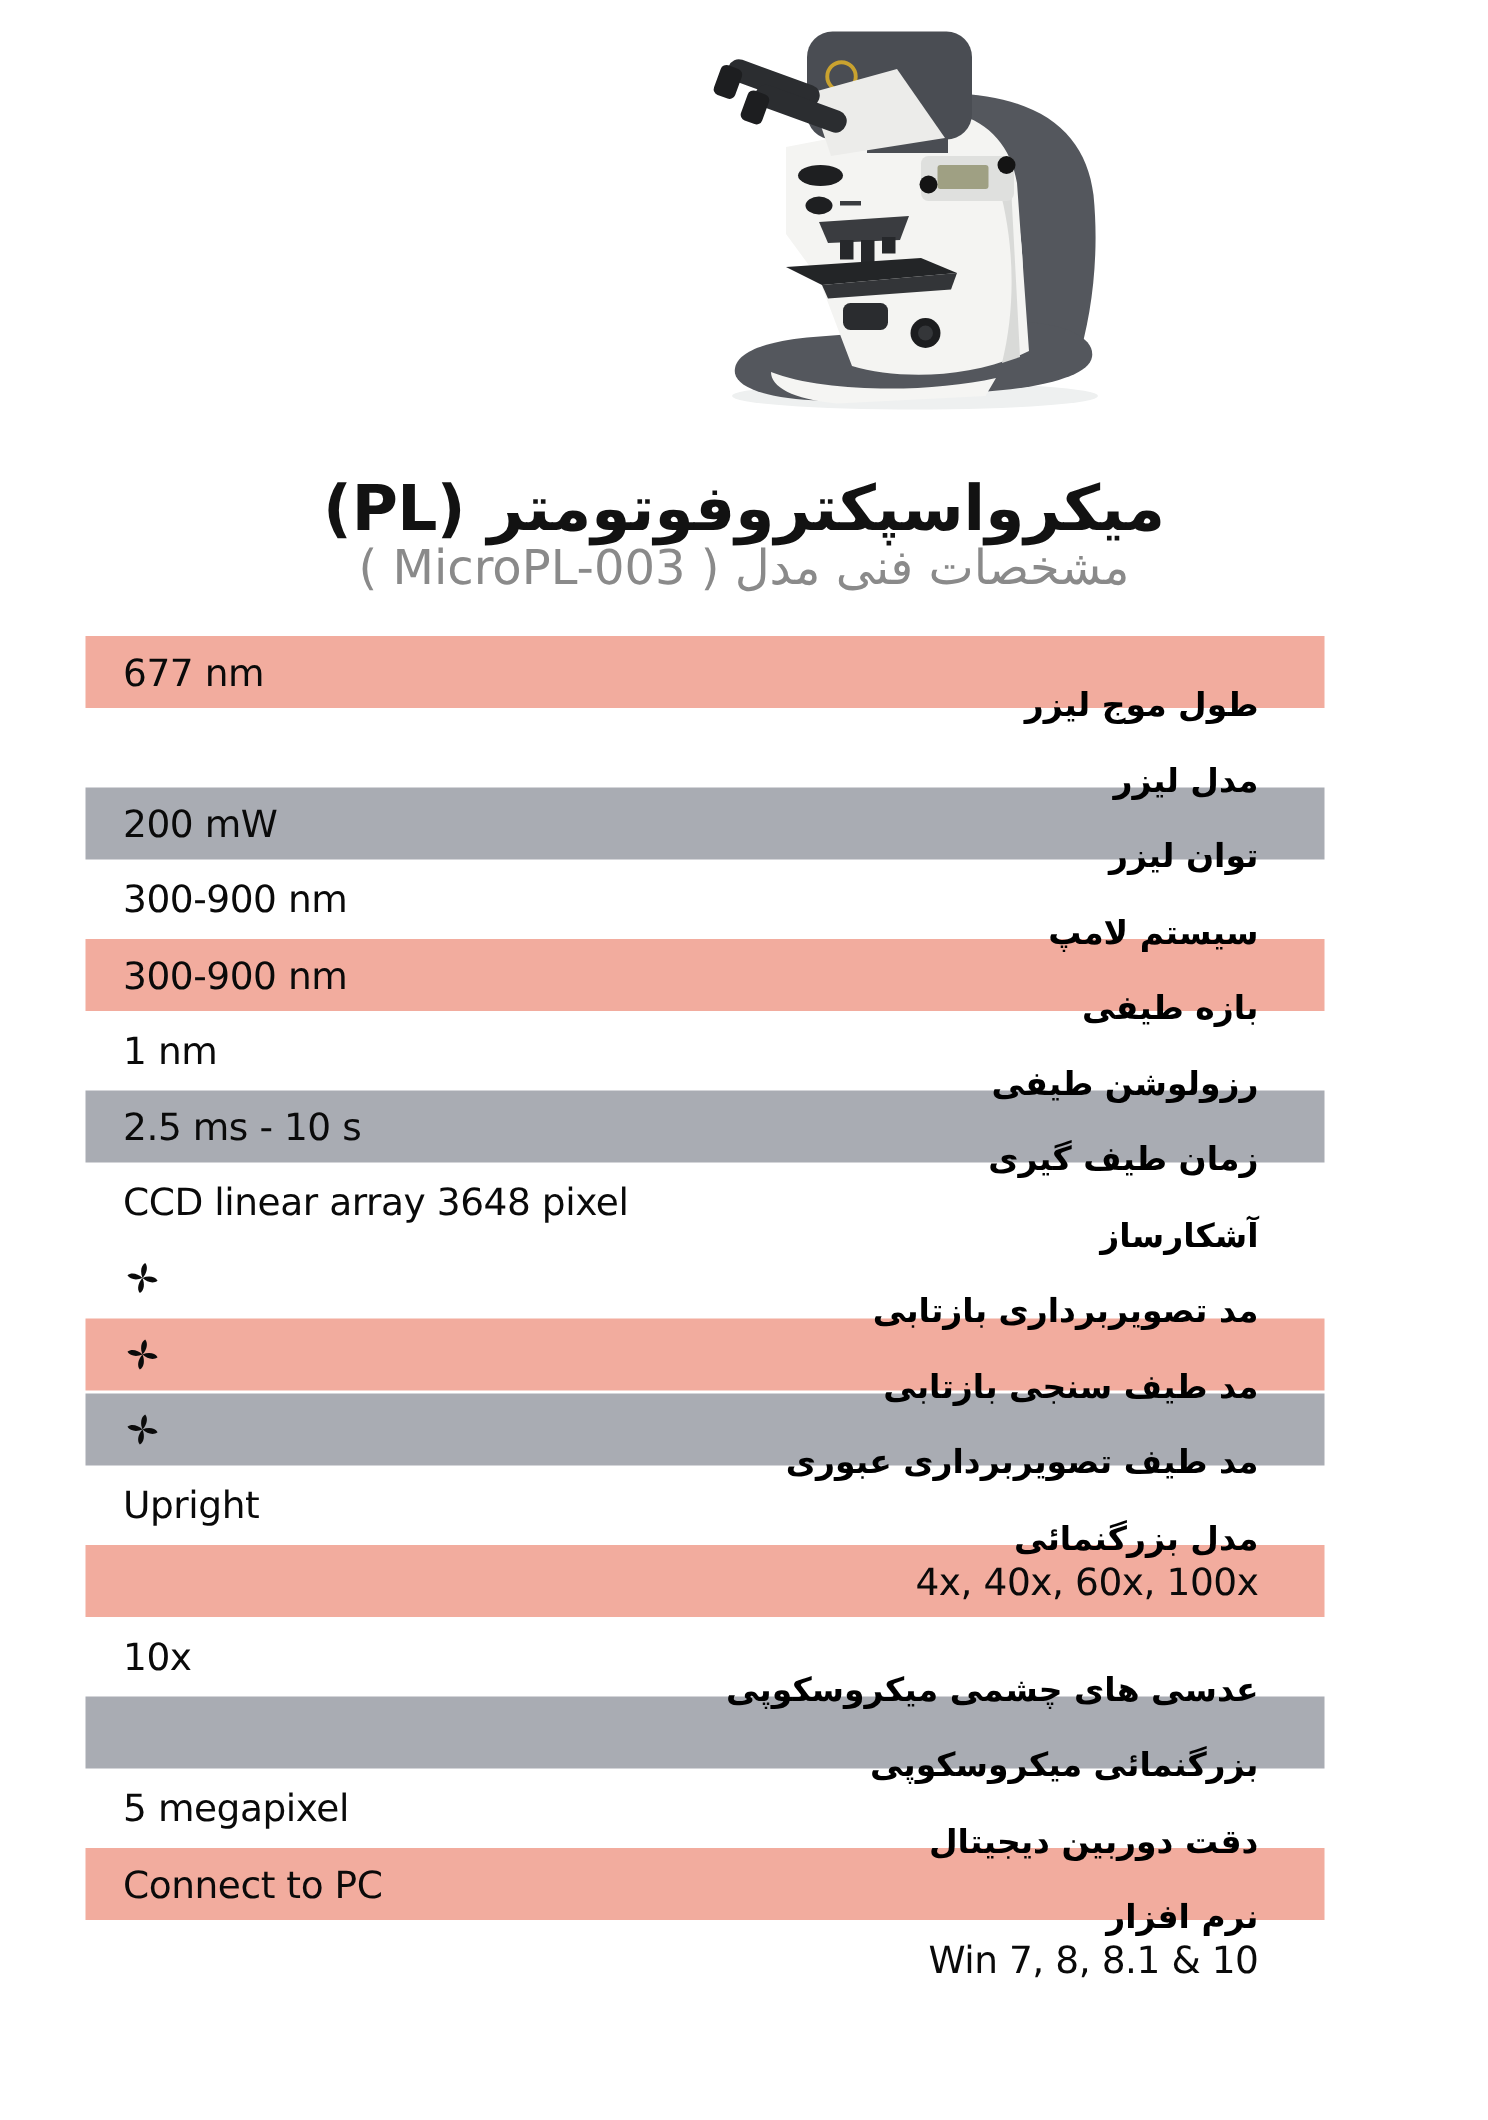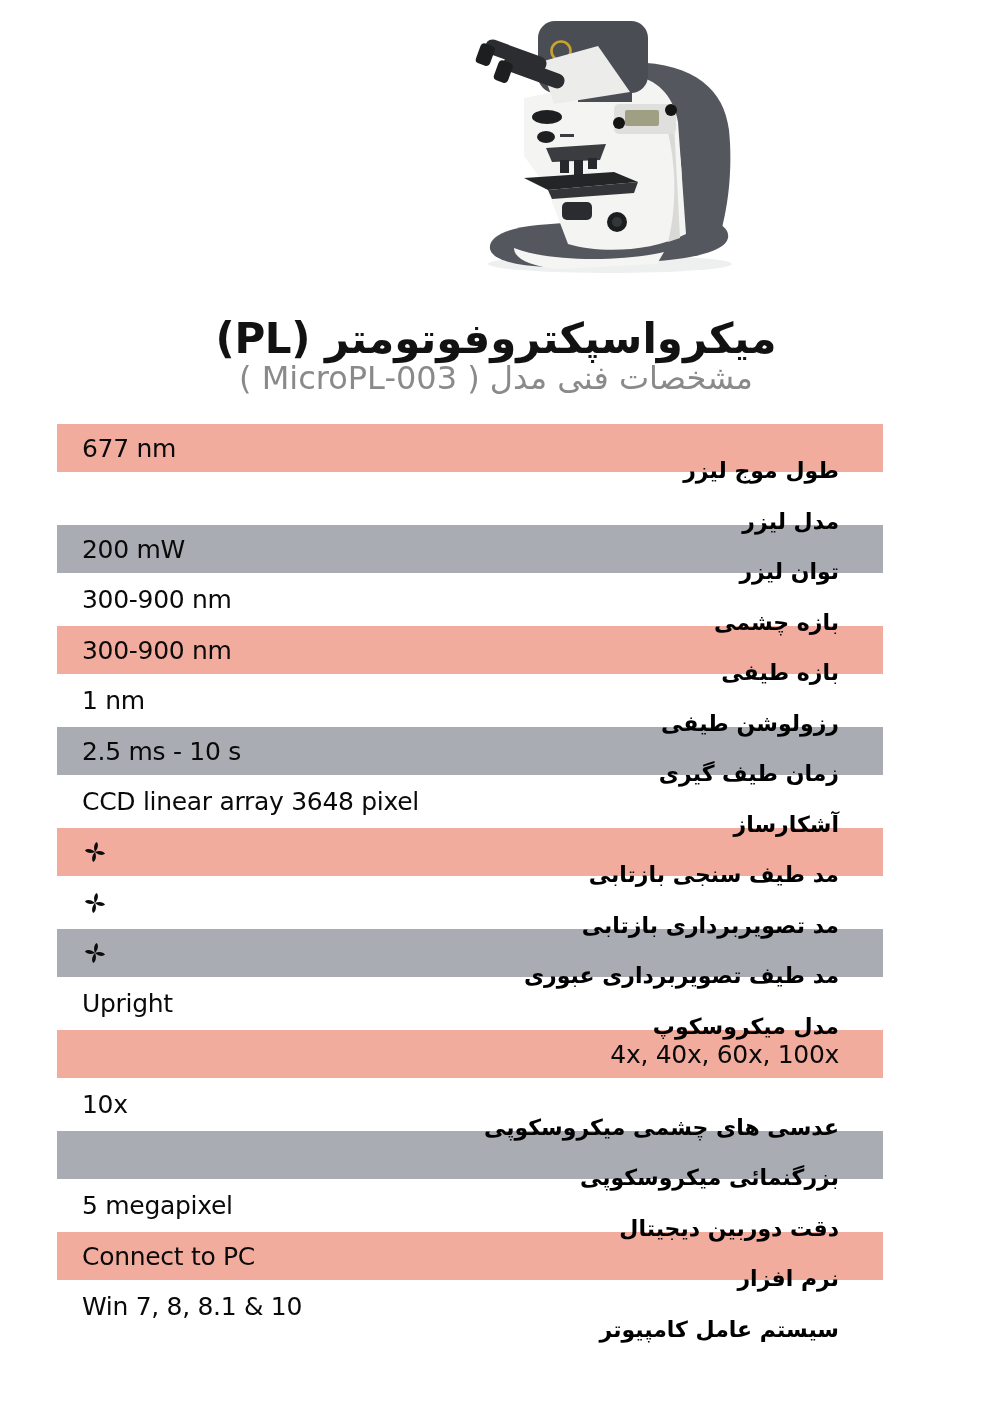--- a/index.html
+++ b/index.html
@@ -118,21 +118,21 @@
     <div class="row bg-white">
       <div class="lbl">مدل لیزر</div>
     </div>
 
     <div class="row bg-gray">
       <div class="lbl">توان لیزر</div>
       <div class="val">200 mW</div>
     </div>
 
     <div class="row bg-white">
-      <div class="lbl">بازه چشمی</div>
+      <div class="lbl">سیستم لامپ</div>
       <div class="val">300-900 nm</div>
     </div>
 
     <div class="row bg-salmon">
       <div class="lbl">بازه طیفی</div>
       <div class="val">300-900 nm</div>
     </div>
 
     <div class="row bg-white">
       <div class="lbl">رزولوشن طیفی</div>
@@ -140,66 +140,66 @@
     </div>
 
     <div class="row bg-gray">
       <div class="lbl">زمان طیف گیری</div>
       <div class="val">2.5 ms - 10 s</div>
     </div>
 
     <div class="row bg-white">
       <div class="lbl">آشکارساز</div>
       <div class="val">CCD linear array 3648 pixel</div>
+    </div>
+
+    <div class="row bg-white">
+      <div class="lbl">مد تصویربرداری بازتابی</div>
+      <div class="val">
+        <svg class="petal-icon" viewBox="0 0 24 26">
+          <g fill="#0b0b0b" transform="rotate(10 12 13)">
+            <path d="M12,13 C9.9,9.8 9.6,5.6 12,3.6 C14.4,5.6 14.1,9.8 12,13 Z"></path>
+            <path d="M12,13 C14.1,16.2 14.4,20.4 12,22.4 C9.6,20.4 9.9,16.2 12,13 Z"></path>
+            <path d="M12,13 C8.8,10.9 4.6,10.6 2.6,13 C4.6,15.4 8.8,15.1 12,13 Z"></path>
+            <path d="M12,13 C15.2,15.1 19.4,15.4 21.4,13 C19.4,10.6 15.2,10.9 12,13 Z"></path>
+          </g>
+        </svg>
+      </div>
     </div>
 
     <div class="row bg-salmon">
       <div class="lbl">مد طیف سنجی بازتابی</div>
       <div class="val">
         <svg class="petal-icon" viewBox="0 0 24 26">
           <g fill="#0b0b0b" transform="rotate(10 12 13)">
             <path d="M12,13 C9.9,9.8 9.6,5.6 12,3.6 C14.4,5.6 14.1,9.8 12,13 Z"></path>
             <path d="M12,13 C14.1,16.2 14.4,20.4 12,22.4 C9.6,20.4 9.9,16.2 12,13 Z"></path>
             <path d="M12,13 C8.8,10.9 4.6,10.6 2.6,13 C4.6,15.4 8.8,15.1 12,13 Z"></path>
             <path d="M12,13 C15.2,15.1 19.4,15.4 21.4,13 C19.4,10.6 15.2,10.9 12,13 Z"></path>
           </g>
         </svg>
       </div>
     </div>
 
-    <div class="row bg-white">
-      <div class="lbl">مد تصویربرداری بازتابی</div>
-      <div class="val">
-        <svg class="petal-icon" viewBox="0 0 24 26">
-          <g fill="#0b0b0b" transform="rotate(10 12 13)">
-            <path d="M12,13 C9.9,9.8 9.6,5.6 12,3.6 C14.4,5.6 14.1,9.8 12,13 Z"></path>
-            <path d="M12,13 C14.1,16.2 14.4,20.4 12,22.4 C9.6,20.4 9.9,16.2 12,13 Z"></path>
-            <path d="M12,13 C8.8,10.9 4.6,10.6 2.6,13 C4.6,15.4 8.8,15.1 12,13 Z"></path>
-            <path d="M12,13 C15.2,15.1 19.4,15.4 21.4,13 C19.4,10.6 15.2,10.9 12,13 Z"></path>
-          </g>
-        </svg>
-      </div>
-    </div>
-
     <div class="row bg-gray">
       <div class="lbl">مد طیف تصویربرداری عبوری</div>
       <div class="val">
         <svg class="petal-icon" viewBox="0 0 24 26">
           <g fill="#0b0b0b" transform="rotate(10 12 13)">
             <path d="M12,13 C9.9,9.8 9.6,5.6 12,3.6 C14.4,5.6 14.1,9.8 12,13 Z"></path>
             <path d="M12,13 C14.1,16.2 14.4,20.4 12,22.4 C9.6,20.4 9.9,16.2 12,13 Z"></path>
             <path d="M12,13 C8.8,10.9 4.6,10.6 2.6,13 C4.6,15.4 8.8,15.1 12,13 Z"></path>
             <path d="M12,13 C15.2,15.1 19.4,15.4 21.4,13 C19.4,10.6 15.2,10.9 12,13 Z"></path>
           </g>
         </svg>
       </div>
     </div>
 
     <div class="row bg-white">
-      <div class="lbl">مدل میکروسکوپ</div>
+      <div class="lbl">مدل بزرگنمائی</div>
       <div class="val">Upright</div>
     </div>
 
     <div class="row bg-salmon">
       <div class="val">4x, 40x, 60x, 100x</div>
     </div>
 
     <div class="row bg-white">
       <div class="lbl">عدسی های چشمی میکروسکوپی</div>
       <div class="val">10x</div>
@@ -213,18 +213,17 @@
       <div class="lbl">دقت دوربین دیجیتال</div>
       <div class="val">5 megapixel</div>
     </div>
 
     <div class="row bg-salmon">
       <div class="lbl">نرم افزار</div>
       <div class="val">Connect to PC</div>
     </div>
 
     <div class="row bg-white">
-      <div class="lbl">سیستم عامل کامپیوتر</div>
       <div class="val">Win 7, 8, 8.1 &amp; 10</div>
     </div>
 
   </div>
 </div>
 
 </body></html>

